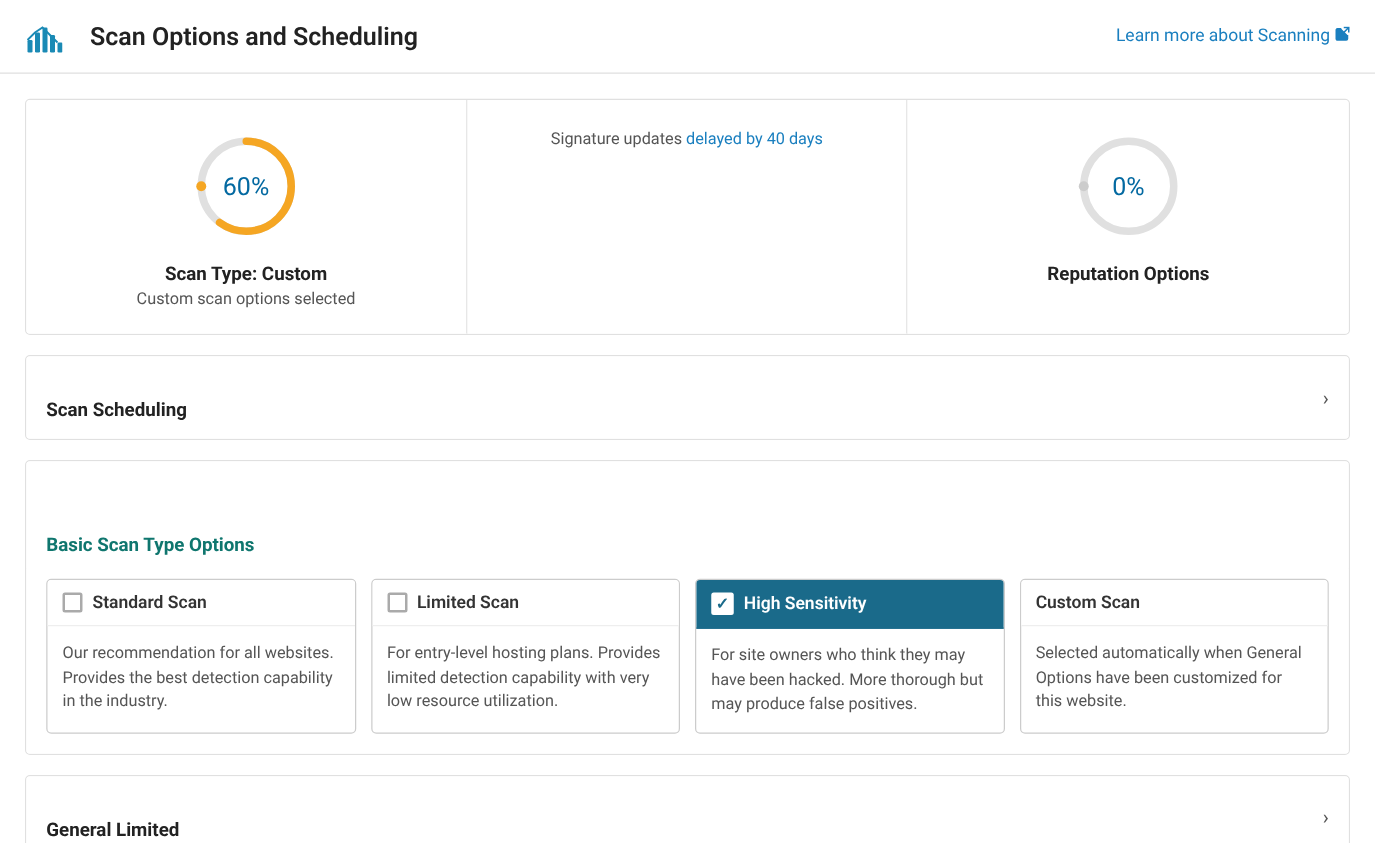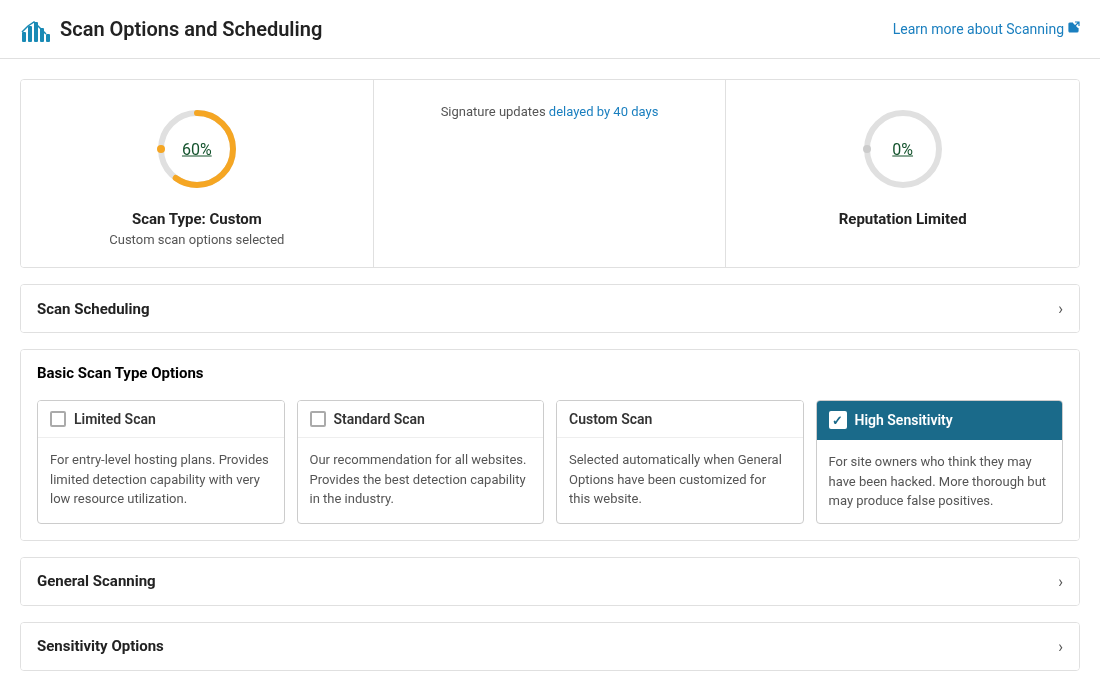--- a/index.html
+++ b/index.html
@@ -19,21 +19,21 @@
       display: flex;
       align-items: center;
       justify-content: space-between;
       padding: 14px 20px;
       border-bottom: 1px solid #e0e0e0;
       background: #fff;
     }
     .header-left {
       display: flex;
       align-items: center;
-      gap: 10px;
+      gap: 22px;
     }
     .logo-icon {
       width: 30px;
       height: 30px;
     }
     .page-title {
       font-size: 20px;
       font-weight: 600;
       color: #222;
     }
@@ -77,24 +77,23 @@
       margin-bottom: 16px;
     }
     .donut-container svg {
       transform: rotate(-90deg);
     }
     .donut-label {
       position: absolute;
       top: 50%;
       left: 50%;
       transform: translate(-50%, -50%);
-      font-size: 16px;
-      color: #14532d;
+      font-size: 20px;
+      color: #0369a1;
       font-weight: 400;
-      text-decoration: underline;
     }
     .card-title {
       font-size: 15px;
       font-weight: 700;
       color: #222;
       margin-bottom: 4px;
       text-align: right;
     }
     .card-subtitle {
       font-size: 13px;
@@ -117,40 +116,42 @@
       justify-content: space-between;
       padding: 14px 16px;
       background: #fff;
       cursor: pointer;
       user-select: none;
     }
     .collapsible-title {
       font-size: 15px;
       font-weight: 700;
       color: #222;
+      margin-top: 20px;
     }
     .chevron-icon {
       color: #555;
       font-size: 16px;
     }
 
     
     .scan-options-section {
       border: 1px solid #e0e0e0;
       border-radius: 4px;
       overflow: hidden;
     }
     .scan-options-header {
       padding: 14px 16px 10px;
       background: #fff;
     }
     .scan-options-title {
       font-size: 15px;
       font-weight: 700;
-      color: #000000;
+      color: #0f766e;
+      margin-top: 44px;
     }
     .scan-type-cards {
       display: grid;
       grid-template-columns: 1fr 1fr 1fr 1fr;
       gap: 0;
       padding: 8px 16px 16px;
       background: #fff;
       gap: 12px;
     }
     .scan-type-card {
@@ -261,83 +262,83 @@
       </div>
 
       <div class="summary-card">
         <div class="donut-container">
           <svg width="90" height="90" viewBox="0 0 90 90">
             <circle cx="45" cy="45" r="36" fill="none" stroke="#e0e0e0" stroke-width="6"></circle>
             <circle cx="45" cy="9" r="4" fill="#ccc"></circle>
           </svg>
           <div class="donut-label">0%</div>
         </div>
-        <div class="card-title">Reputation Limited</div>
+        <div class="card-title">Reputation Options</div>
       </div>
 
     </div>
 
     <div class="collapsible-section">
       <div class="collapsible-header">
         <span class="collapsible-title">Scan Scheduling</span>
         <span class="chevron-icon">›</span>
       </div>
     </div>
 
     <div class="scan-options-section">
       <div class="scan-options-header">
         <div class="scan-options-title">Basic Scan Type Options</div>
       </div>
       <div class="scan-type-cards">
 
         <div class="scan-type-card">
           <div class="scan-type-card-header">
             <div class="checkbox-square"></div>
-            <span class="scan-type-card-label">Limited Scan</span>
+            <span class="scan-type-card-label">Standard Scan</span>
           </div>
           <div class="scan-type-card-body">
-            For entry-level hosting plans. Provides limited detection capability with very low resource utilization.
+            Our recommendation for all websites. Provides the best detection capability in the industry.
           </div>
         </div>
 
         <div class="scan-type-card">
           <div class="scan-type-card-header">
             <div class="checkbox-square"></div>
-            <span class="scan-type-card-label">Standard Scan</span>
+            <span class="scan-type-card-label">Limited Scan</span>
           </div>
           <div class="scan-type-card-body">
-            Our recommendation for all websites. Provides the best detection capability in the industry.
-          </div>
-        </div>
-
-        <div class="scan-type-card">
-          <div class="scan-type-card-header">
-            <span class="scan-type-card-label">Custom Scan</span>
-          </div>
-          <div class="scan-type-card-body">
-            Selected automatically when General Options have been customized for this website.
+            For entry-level hosting plans. Provides limited detection capability with very low resource utilization.
           </div>
         </div>
 
         <div class="scan-type-card active">
           <div class="scan-type-card-header">
             <div class="checkbox-check"></div>
             <span class="scan-type-card-label">High Sensitivity</span>
           </div>
           <div class="scan-type-card-body">
             For site owners who think they may have been hacked. More thorough but may produce false positives.
           </div>
         </div>
 
+        <div class="scan-type-card">
+          <div class="scan-type-card-header">
+            <span class="scan-type-card-label">Custom Scan</span>
+          </div>
+          <div class="scan-type-card-body">
+            Selected automatically when General Options have been customized for this website.
+          </div>
+        </div>
+
       </div>
     </div>
 
     <div class="collapsible-section">
       <div class="collapsible-header">
-        <span class="collapsible-title">General Scanning</span>
+        <span class="collapsible-title">General Limited</span>
         <span class="chevron-icon">›</span>
       </div>
     </div>
 
     <div class="collapsible-section">
       <div class="collapsible-header">
         <span class="collapsible-title">Sensitivity Options</span>
         <span class="chevron-icon">›</span>
       </div>
     </div>

